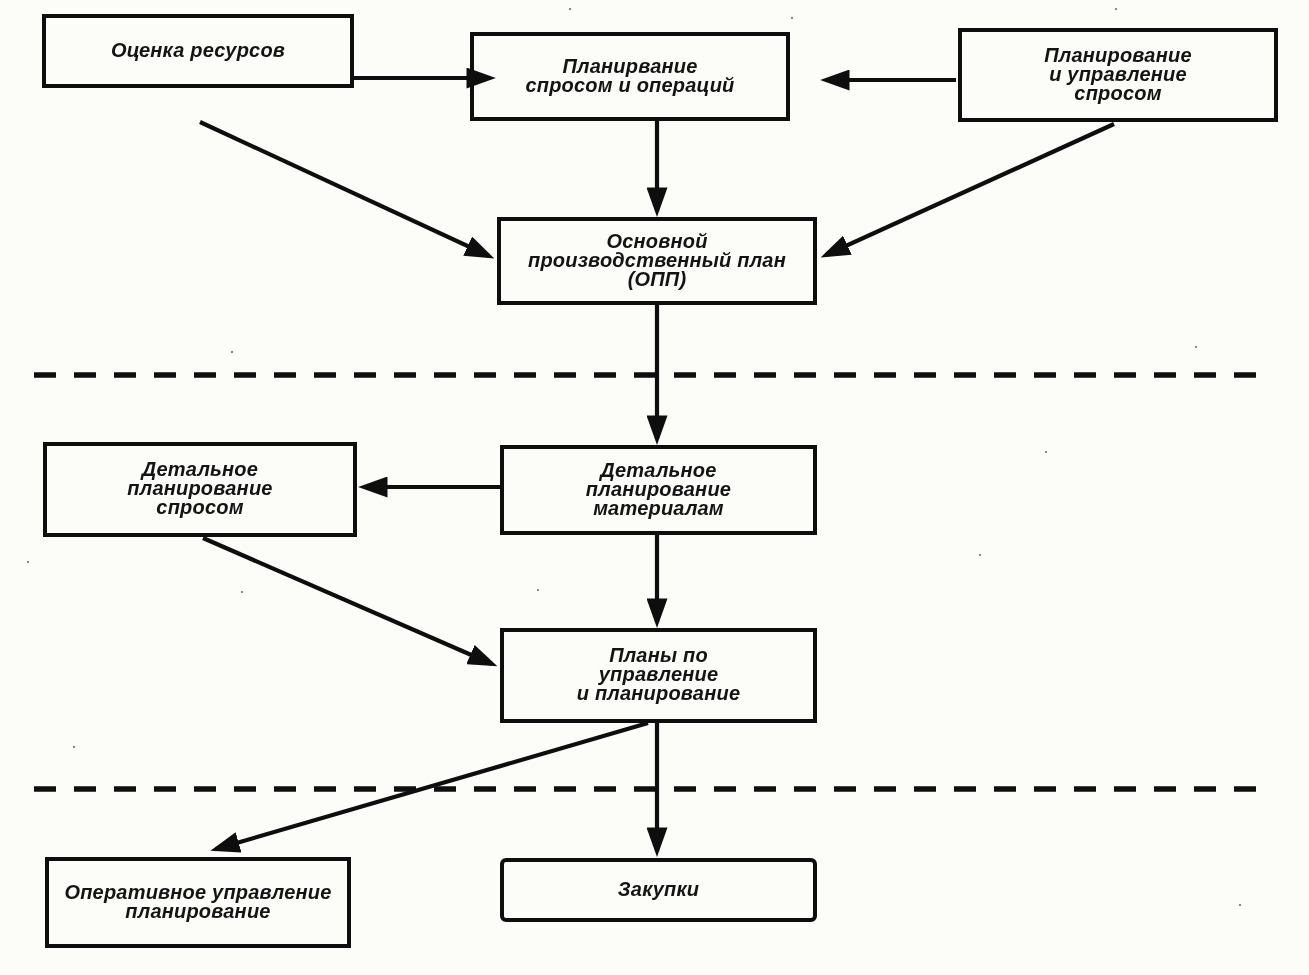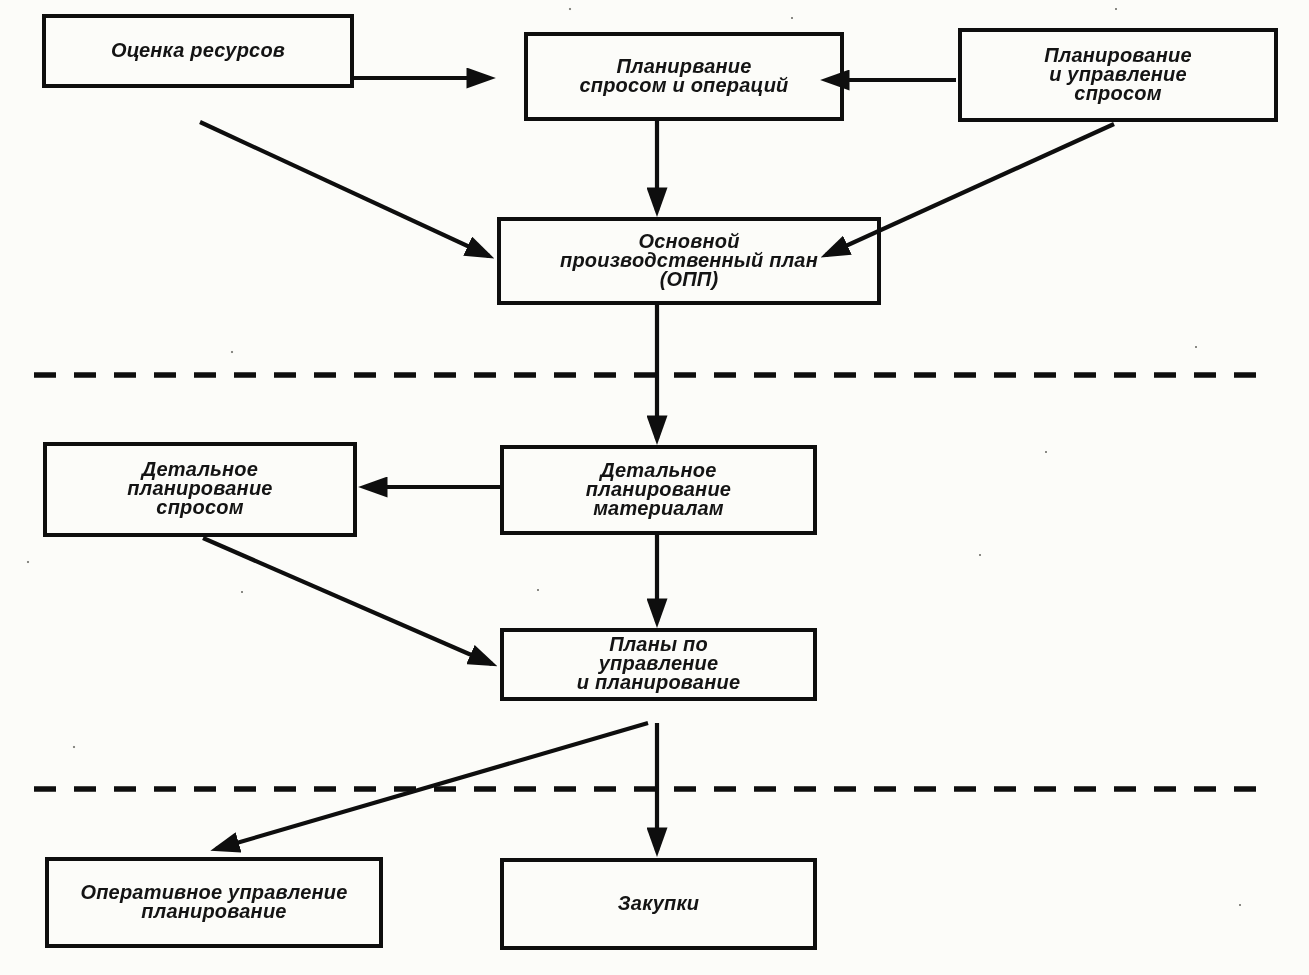--- a/index.html
+++ b/index.html
@@ -63,66 +63,66 @@
       <line x1="203" y1="538" x2="492" y2="664" class="arrow" marker-end="url(#arrowhead)"></line>
       <line x1="657" y1="723" x2="657" y2="851" class="arrow" marker-end="url(#arrowhead)"></line>
       <line x1="648" y1="723" x2="216" y2="849" class="arrow" marker-end="url(#arrowhead)"></line>
     </svg>
   <div>
       <div class="node" style="left: 42px; top: 14px; width: 312px; height: 74px;">
         <div class="node-label">
           <div>Оценка ресурсов</div>
         </div>
       </div>
-      <div class="node" style="left: 524px; top: 32px; width: 320px; height: 89px;">
+      <div class="node" style="left: 470px; top: 32px; width: 320px; height: 89px;">
         <div class="node-label">
           <div>Планирвание</div>
           <div>спросом и операций</div>
         </div>
       </div>
       <div class="node" style="left: 958px; top: 28px; width: 320px; height: 94px;">
         <div class="node-label">
           <div>Планирование</div>
           <div>и управление</div>
           <div>спросом</div>
         </div>
       </div>
-      <div class="node" style="left: 497px; top: 217px; width: 384px; height: 88px;">
+      <div class="node" style="left: 497px; top: 217px; width: 320px; height: 88px;">
         <div class="node-label">
           <div>Основной</div>
           <div>производственный план</div>
           <div>(ОПП)</div>
         </div>
       </div>
       <div class="node" style="left: 43px; top: 442px; width: 314px; height: 95px;">
         <div class="node-label">
           <div>Детальное</div>
           <div>планирование</div>
           <div>спросом</div>
         </div>
       </div>
       <div class="node" style="left: 500px; top: 445px; width: 317px; height: 90px;">
         <div class="node-label">
           <div>Детальное</div>
           <div>планирование</div>
           <div>материалам</div>
         </div>
       </div>
-      <div class="node" style="left: 500px; top: 628px; width: 317px; height: 73px;">
+      <div class="node" style="left: 500px; top: 628px; width: 317px; height: 95px;">
         <div class="node-label">
           <div>Планы по</div>
           <div>управление</div>
           <div>и планирование</div>
         </div>
       </div>
-      <div class="node" style="left: 45px; top: 857px; width: 338px; height: 91px;">
+      <div class="node" style="left: 45px; top: 857px; width: 306px; height: 91px;">
         <div class="node-label">
           <div>Оперативное управление</div>
           <div>планирование</div>
         </div>
       </div>
-      <div class="node" style="left: 500px; top: 858px; width: 317px; height: 92px;">
+      <div class="node" style="left: 500px; top: 858px; width: 317px; height: 64px; border-radius: 6px;">
         <div class="node-label">
           <div>Закупки</div>
         </div>
       </div>
     </div>
 </div>
 
 </body></html>

